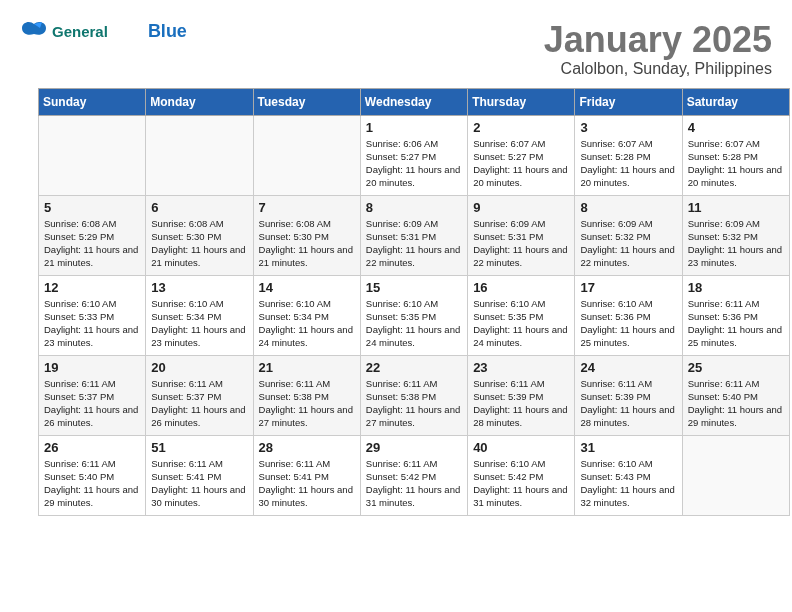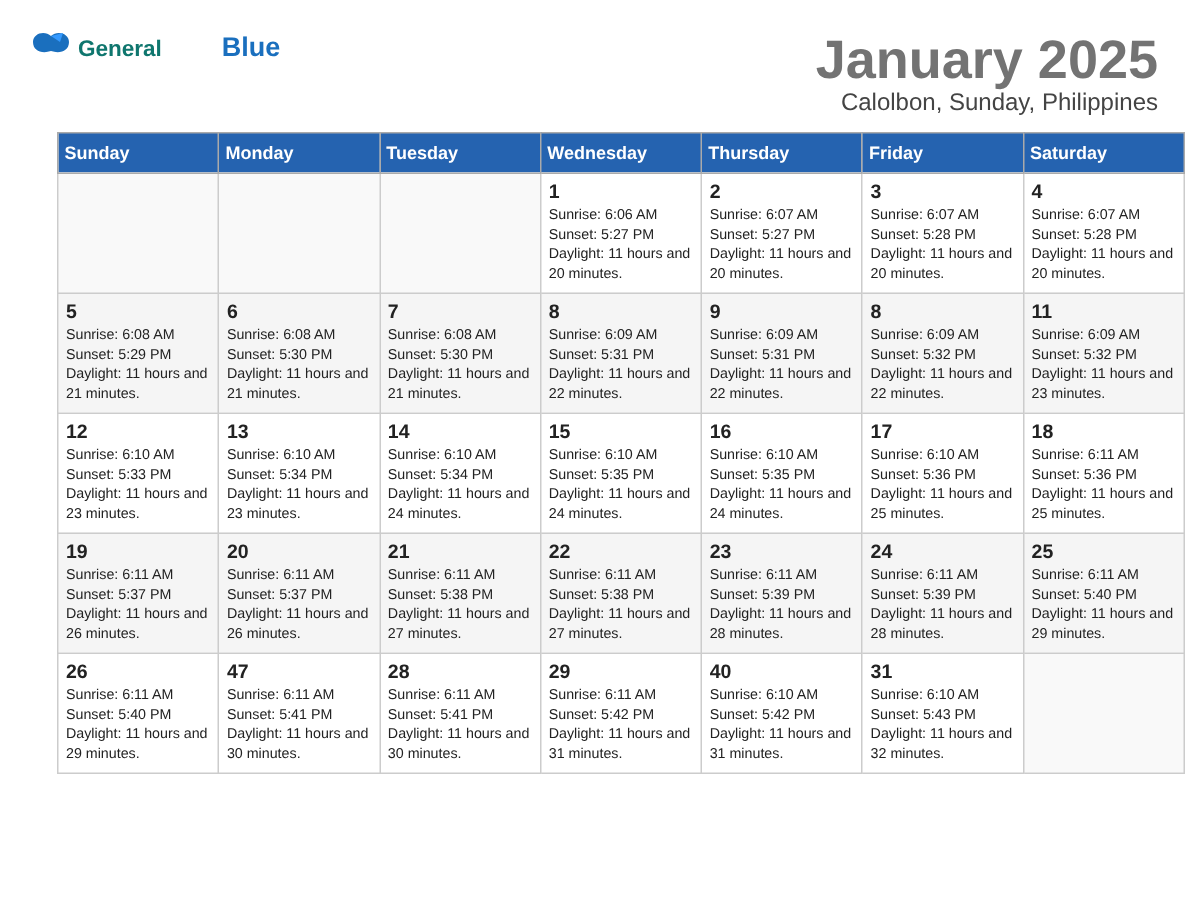--- a/index.html
+++ b/index.html
@@ -273,21 +273,21 @@
         </td>
       </tr>
       <tr>
         <td>
           <div class="day-num">26</div>
           <div class="day-info" style="white-space: pre-line;">Sunrise: 6:11 AM
 Sunset: 5:40 PM
 Daylight: 11 hours and 29 minutes.</div>
         </td>
         <td>
-          <div class="day-num">47</div>
+          <div class="day-num">51</div>
           <div class="day-info" style="white-space: pre-line;">Sunrise: 6:11 AM
 Sunset: 5:41 PM
 Daylight: 11 hours and 30 minutes.</div>
         </td>
         <td>
           <div class="day-num">28</div>
           <div class="day-info" style="white-space: pre-line;">Sunrise: 6:11 AM
 Sunset: 5:41 PM
 Daylight: 11 hours and 30 minutes.</div>
         </td>

